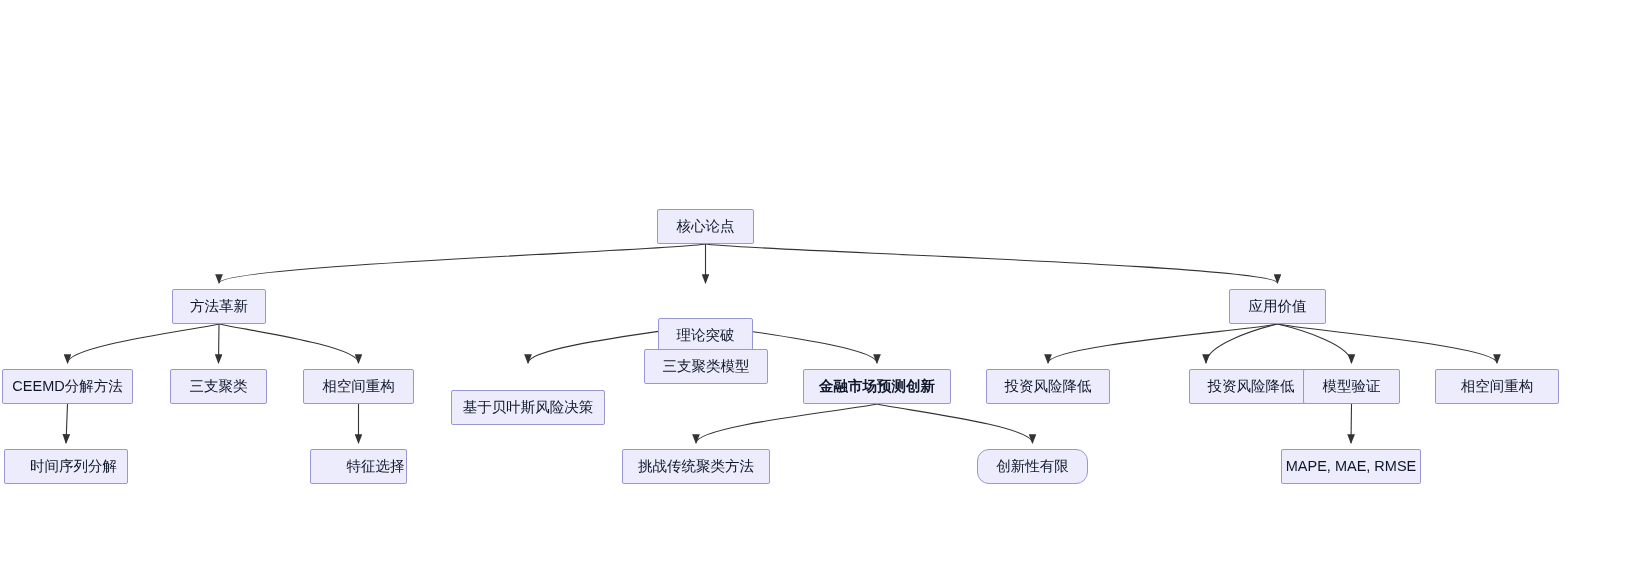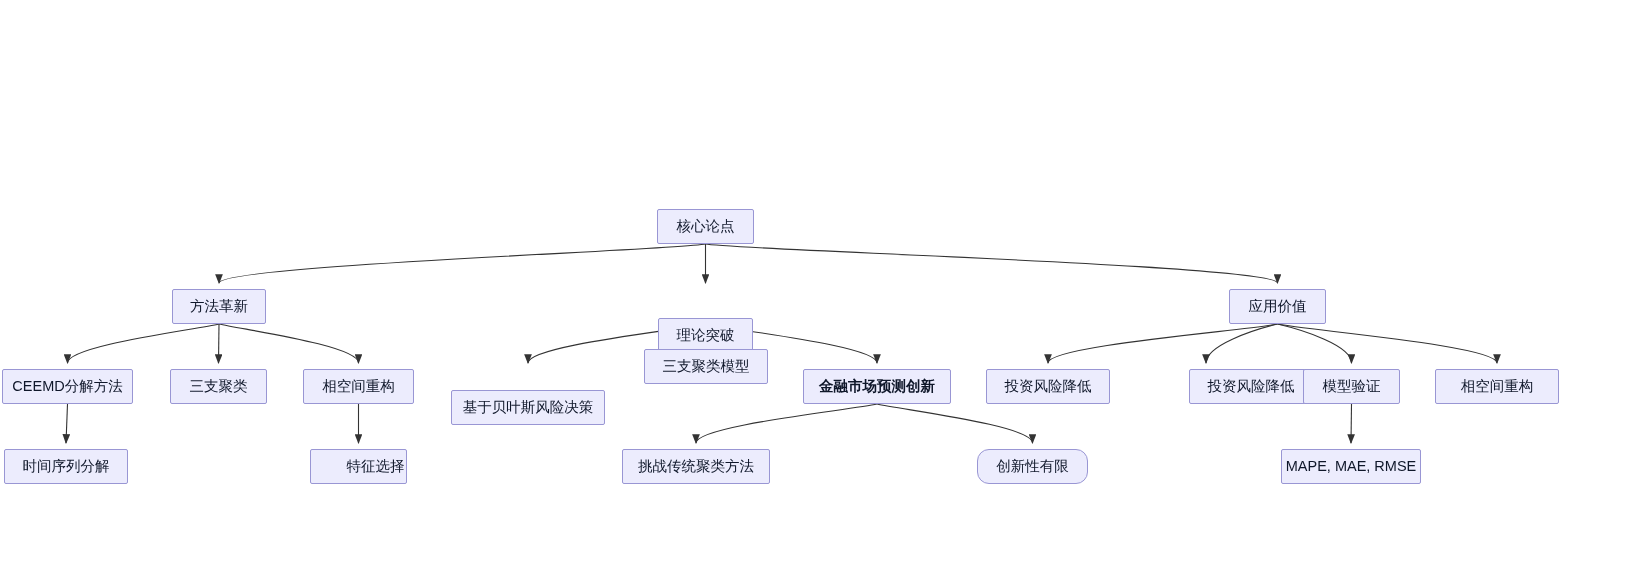--- a/index.html
+++ b/index.html
@@ -117,21 +117,21 @@
       </div>
       <div class="node-box" style="left: 1144px; top: 369px; width: 124px; margin-left: 45px;">
         <span class="node-label">投资风险降低</span>
       </div>
       <div class="node-box" style="left: 1303px; top: 369px; width: 97px;">
         <span class="node-label">模型验证</span>
       </div>
       <div class="node-box" style="left: 1435px; top: 369px; width: 124px;">
         <span class="node-label">相空间重构</span>
       </div>
-      <div class="node-box" style="left: 4px; top: 449px; width: 124px;">
+      <div class="node-box" style="left: 4px; top: 449px; width: 124px; justify-content: flex-end;">
         <span class="node-label">时间序列分解</span>
       </div>
       <div class="node-box" style="left: 310px; top: 449px; width: 97px; padding-left: 34px;">
         <span class="node-label">特征选择</span>
       </div>
       <div class="node-box" style="left: 622px; top: 449px; width: 148px;">
         <span class="node-label">挑战传统聚类方法</span>
       </div>
       <div class="node-box" style="left: 977px; top: 449px; width: 111px; border-radius: 12px;">
         <span class="node-label">创新性有限</span>

